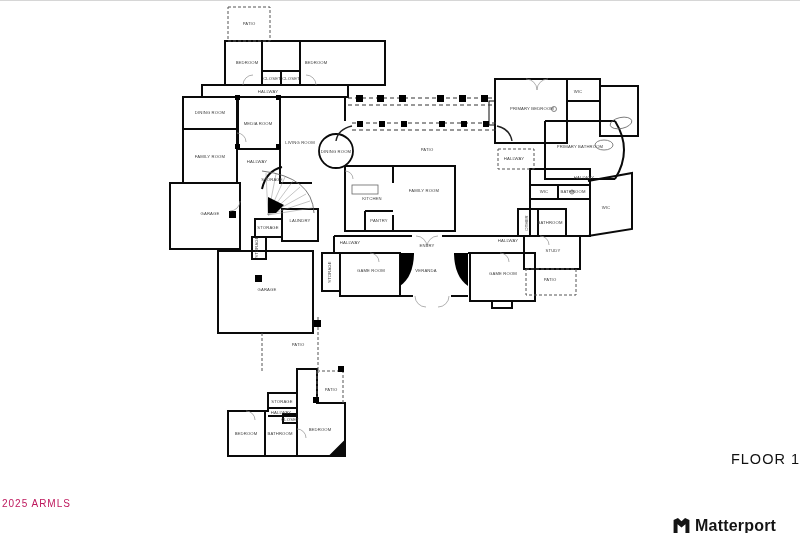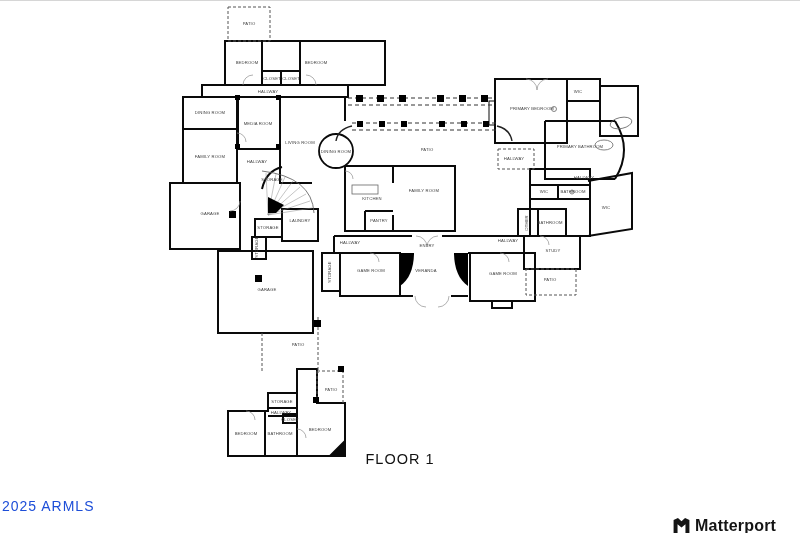--- a/index.html
+++ b/index.html
@@ -8,26 +8,26 @@
     background:#ffffff;font-family:"Liberation Sans",sans-serif;
     border-top:1px solid #d6d6d6;box-sizing:border-box;
   }
   #plan-svg{position:absolute;left:0;top:0;}
   .lbl{
     font-family:"Liberation Sans",sans-serif;
     font-size:4.2px;fill:#3f3f3f;letter-spacing:.15px;
     text-anchor:middle;
   }
   #floor-caption{
-    position:absolute;left:0;right:0;top:450px;text-align:center;
+    position:absolute;left:0;right:0;top:450px;text-align:right;
     font-size:14.5px;letter-spacing:1px;color:#111111;
   }
   #watermark{
     position:absolute;left:2px;top:497px;
-    font-size:14px;letter-spacing:1px;color:#1d4ed8;
+    font-size:10px;letter-spacing:1px;color:#be185d;
   }
   #brand{
     position:absolute;left:672px;top:515px;display:flex;align-items:flex-start;gap:4px;
   }
   #brand .brand-text{
     font-size:16px;font-weight:700;color:#141414;letter-spacing:.2px;line-height:20px;
   }
 </style>
 </head>
 <body>

